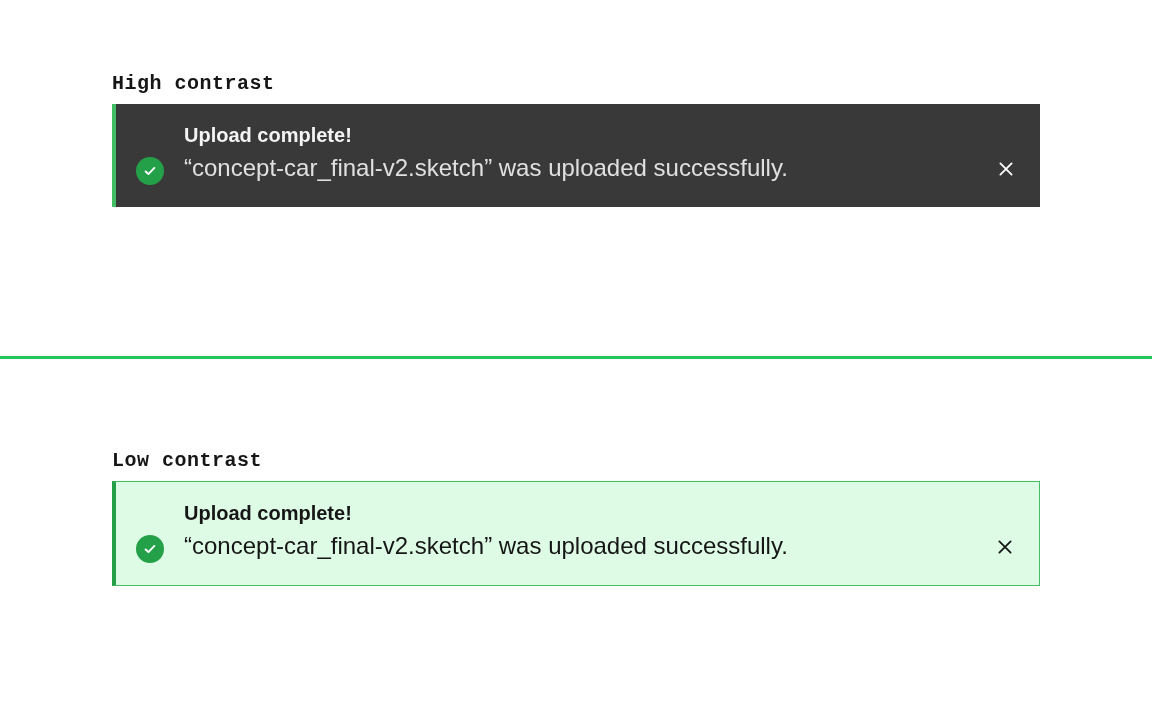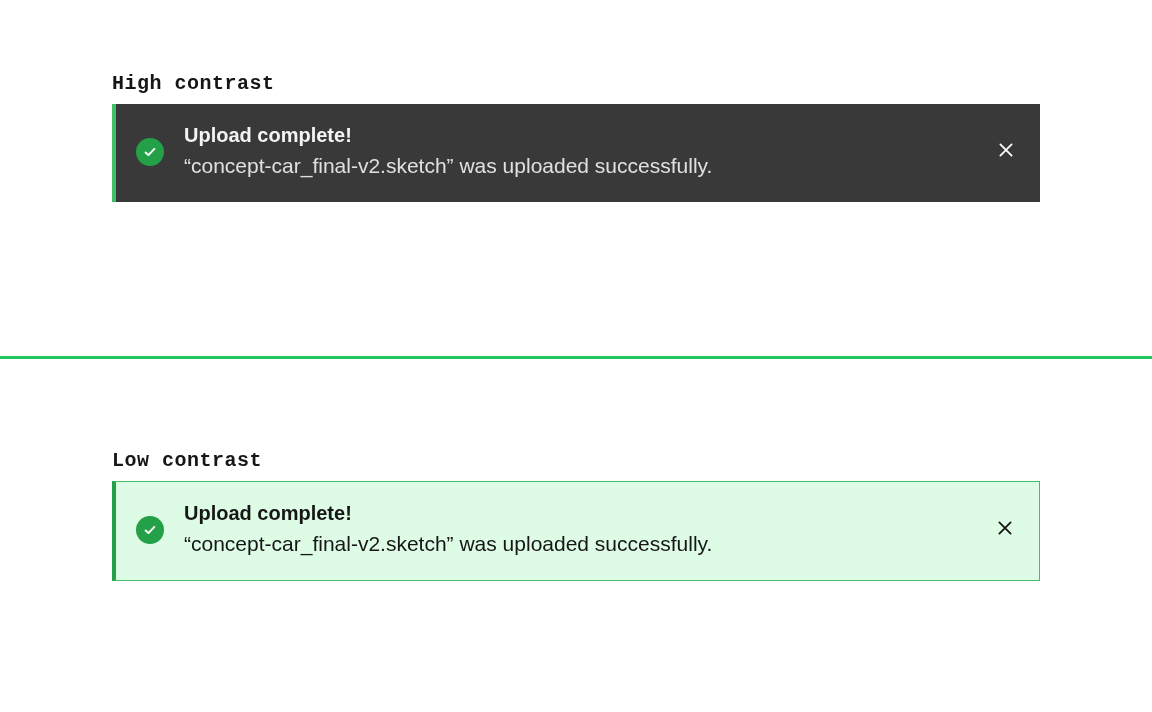--- a/index.html
+++ b/index.html
@@ -27,21 +27,21 @@
     letter-spacing: 0.5px;
   }
   .label-top { top: 72px; }
   .label-bottom { top: 90px; }
 
   .notif {
     position: absolute;
     left: 112px;
     width: 928px;
     display: flex;
-    align-items: center;
+    align-items: flex-end;
     padding: 18px 18px 22px 20px;
     border-left: 4px solid;
   }
   .notif-top { top: 104px; }
   .notif-bottom { top: 122px; }
 
   .notif-dark {
     background: #393939;
     border-left-color: #42be65;
     color: #f4f4f4;
@@ -72,21 +72,21 @@
   .check-light { background: #24a148; }
   .check-circle svg { width: 14px; height: 14px; }
 
   .text-wrap { flex: 1 1 auto; }
   .title {
     font-size: 20px;
     font-weight: 600;
     line-height: 1.35;
   }
   .body {
-    font-size: 21px;
+    font-size: 24px;
     font-weight: 400;
     line-height: 1.4;
     margin-top: 2px;
   }
   .notif-dark .body { color: #e0e0e0; }
   .notif-light .body { color: #161616; }
 
   .close-btn {
     flex: 0 0 auto;
     width: 32px;

